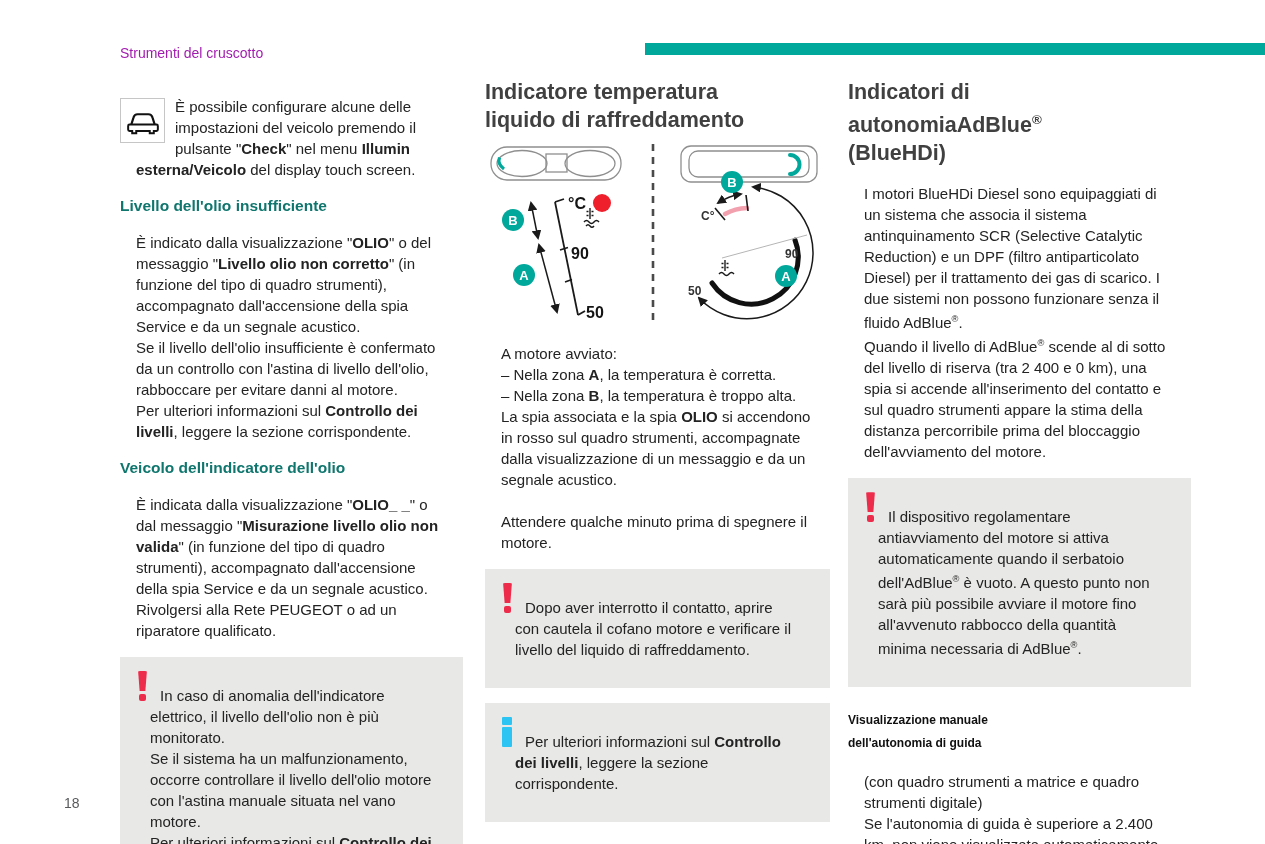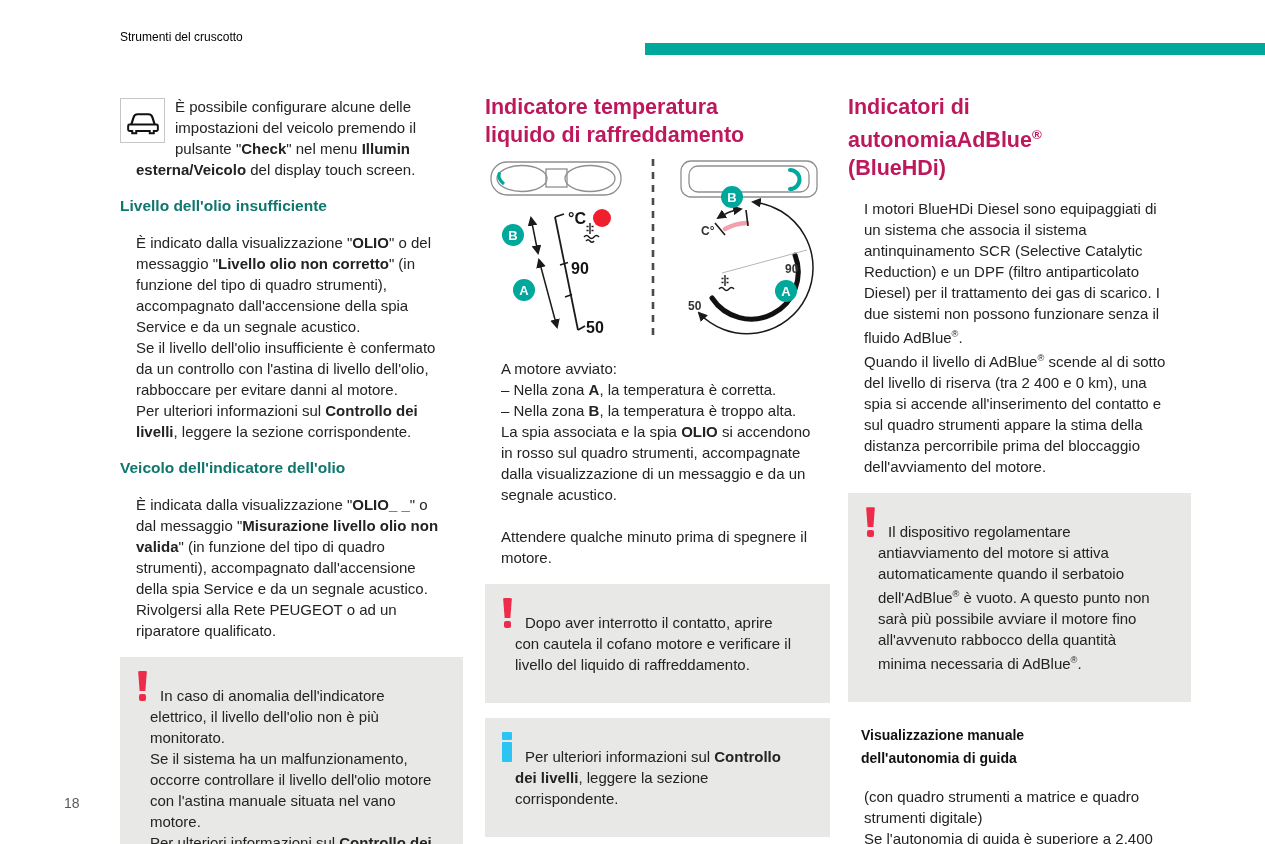--- a/index.html
+++ b/index.html
@@ -2,36 +2,36 @@
 <html><head>
 <meta charset="utf-8">
 <style>
   html,body{margin:0;padding:0;}
   body{
     width:1265px;height:844px;position:relative;background:#ffffff;
     font-family:"Liberation Sans", sans-serif;color:#232323;
     -webkit-font-smoothing:antialiased;
   }
   .page{position:absolute;inset:0;overflow:hidden;}
-  .running-header{position:absolute;left:120px;top:30px;font-size:12px;color:#000000;}
+  .running-header{position:absolute;left:120px;top:45px;font-size:14px;color:#a21caf;}
   .teal-bar{position:absolute;left:645px;right:0;top:43px;height:12px;background:#00A79B;}
   .page-number{position:absolute;left:64px;top:795px;font-size:14px;color:#58595B;}
 
   .col{position:absolute;top:78px;}
   .col1{left:120px;top:80px;width:343px;}
   .col2{left:485px;width:345px;}
   .col3{left:848px;width:343px;}
 
   p.body{font-size:15px;line-height:21px;margin:16px;white-space:pre-line;}
   .b{font-weight:bold;}
   .sup{font-size:62%;vertical-align:super;}
 
-  h1{font-size:21.5px;line-height:28px;margin:15px 0 8px;color:#be185d;white-space:pre-line;font-weight:bold;}
+  h1{font-size:21.5px;line-height:28px;margin:0 0 8px;color:#404040;white-space:pre-line;font-weight:bold;}
   h3{font-size:15.5px;line-height:20px;margin:15px 0 7px;color:#0f766e;clear:left;}
-  h4{font-size:14px;line-height:23px;margin:22px 13px 8px;color:#101010;white-space:pre-line;}
+  h4{font-size:12px;line-height:23px;margin:22px 0 8px;color:#101010;white-space:pre-line;}
 
   .icon-box{
     float:left;width:45px;height:45px;border:1px solid #c6c6c6;background:#fff;
     display:flex;align-items:center;justify-content:center;margin:2px 10px 4px 0;box-sizing:border-box;
   }
 
   .graybox{background:#E8E8E6;padding:12px 14px;margin-top:15px;}
   .graybox::after{content:"";display:block;clear:both;}
   .box-icon{float:left;margin:2px 12px 2px 3px;width:11px;}
   .excl .bar{height:20px;background:#ED2B4B;clip-path:polygon(10% 0,90% 0,76% 100%,24% 100%);border-radius:3px;}

